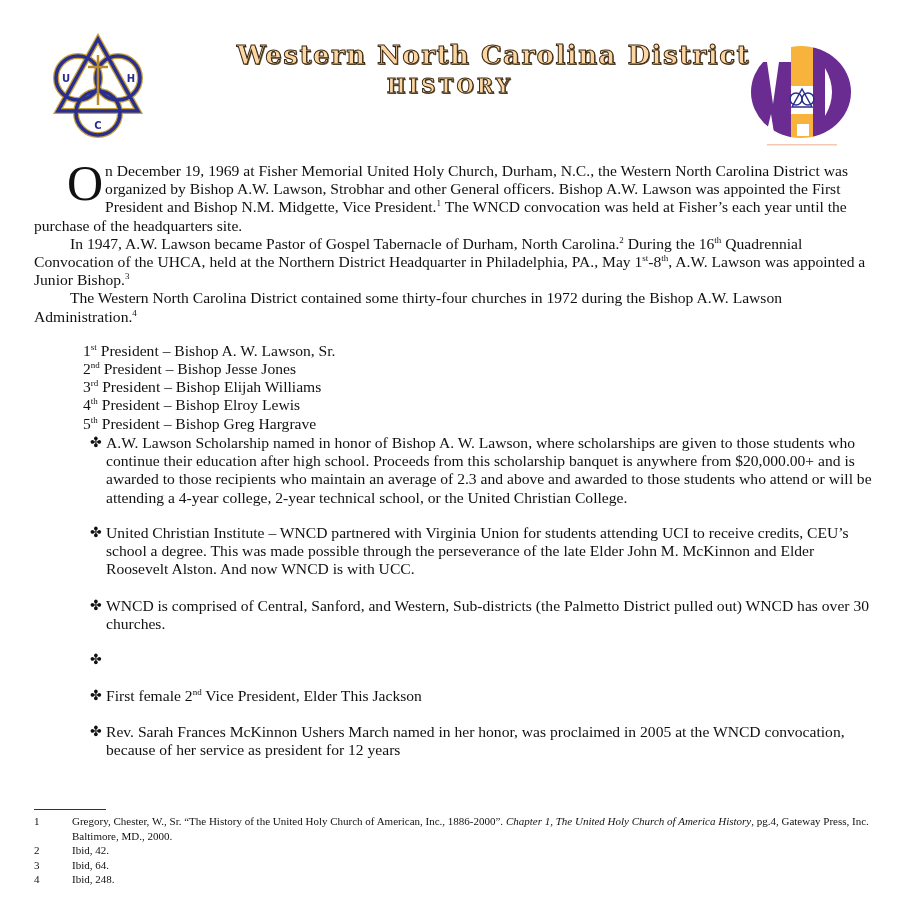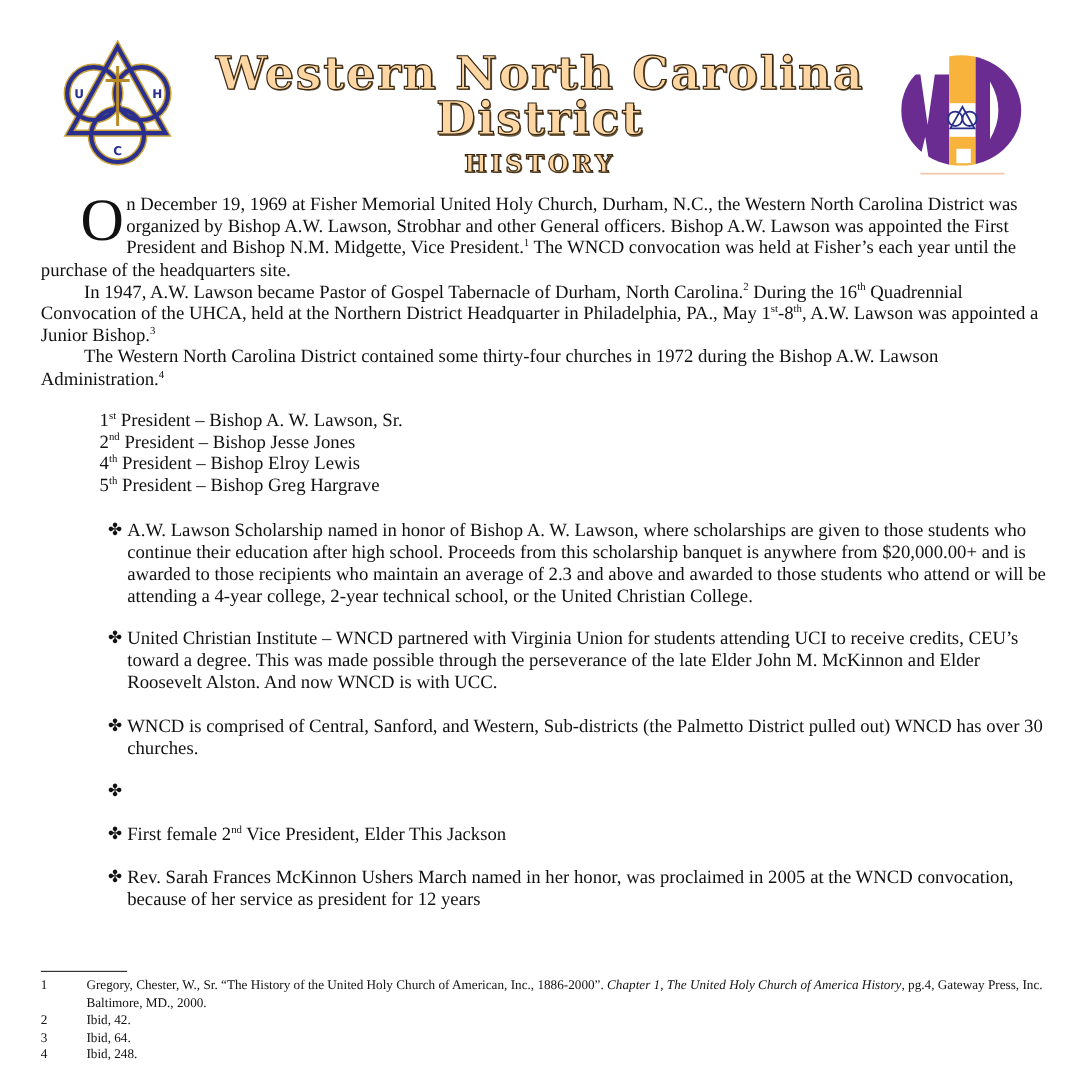--- a/index.html
+++ b/index.html
@@ -11,21 +11,21 @@
     .logo-left { position: absolute; left: 48px; top: 33px; width: 100px; height: 108px; }
     .logo-right { position: absolute; left: 747px; top: 44px; width: 108px; height: 104px; }
     .title-block { position: absolute; left: 150px; top: 42px; width: 600px; text-align: center; }
     .title-line {
       font-family: "DejaVu Serif", "Liberation Serif", serif;
       font-weight: bold; color: #fdd6a3;
       -webkit-text-stroke: 1px #3a2a14;
       text-shadow: 1px 1px 0 #6b5a40;
       letter-spacing: 1.5px; line-height: 1;
     }
-    .title-line.l1 { font-size: 38px; }
+    .title-line.l1 { font-size: 26px; text-align: right; }
     .title-line.l2 { font-size: 20px; margin-top: 8px; letter-spacing: 3px; }
 
     .body-text { position: absolute; left: 34px; top: 162px; width: 840px; font-size: 15.6px; line-height: 18.2px; }
     .para { margin: 0; text-align: left; }
     .indent { text-indent: 36px; }
     .dropcap {
       float: left; font-size: 50px; line-height: 38px; margin: 2px 2px 0 33px;
       font-family: "Liberation Serif", serif;
     }
     sup { font-size: 9px; line-height: 0; vertical-align: 6px; }
@@ -113,28 +113,29 @@
   </p>
   <p class="para indent">
     <span>In 1947, A.W. Lawson became Pastor of Gospel Tabernacle of Durham, North Carolina.</span><sup>2</sup><span> During the 16</span><sup>th</sup><span> Quadrennial Convocation of the UHCA, held at the Northern District Headquarter in Philadelphia, PA., May 1</span><sup>st</sup><span>-8</span><sup>th</sup><span>, A.W. Lawson was appointed a Junior Bishop.</span><sup>3</sup>
   </p>
   <p class="para indent">
     <span>The Western North Carolina District contained some thirty-four churches in 1972 during the Bishop A.W. Lawson Administration.</span><sup>4</sup>
   </p>
   <ul class="presidents">
     <li><span>1</span><sup>st</sup><span> President – Bishop A. W. Lawson, Sr.</span></li>
     <li><span>2</span><sup>nd</sup><span> President – Bishop Jesse Jones</span></li>
+    <li><span>3</span><sup>rd</sup><span> President – Bishop Elijah Williams</span></li>
     <li><span>4</span><sup>th</sup><span> President – Bishop Elroy Lewis</span></li>
     <li><span>5</span><sup>th</sup><span> President – Bishop Greg Hargrave</span></li>
   </ul>
 </div>
 
 <div class="bullets">
   <p class="bullet b1"><span class="mark">✤</span><span>A.W. Lawson Scholarship named in honor of Bishop A. W. Lawson, where scholarships are given to those students who continue their education after high school. Proceeds from this scholarship banquet is anywhere from $20,000.00+ and is awarded to those recipients who maintain an average of 2.3 and above and awarded to those students who attend or will be attending a 4-year college, 2-year technical school, or the United Christian College.</span></p>
-  <p class="bullet b2"><span class="mark">✤</span><span> United Christian Institute – WNCD partnered with Virginia Union for students attending UCI to receive credits, CEU’s toward a degree.  This was made possible through the perseverance of the late Elder John M. McKinnon and Elder Roosevelt Alston. And now WNCD is with UCC.</span></p>
+  <p class="bullet b2"><span class="mark">✤</span><span> United Christian Institute – WNCD partnered with Virginia Union for students attending UCI to receive credits, CEU’s school a degree.  This was made possible through the perseverance of the late Elder John M. McKinnon and Elder Roosevelt Alston. And now WNCD is with UCC.</span></p>
   <p class="bullet b3"><span class="mark">✤</span><span> WNCD is comprised of Central, Sanford, and Western, Sub-districts (the Palmetto District pulled out) WNCD has over 30 churches.</span></p>
   <p class="bullet b4"><span class="mark">✤</span></p>
   <p class="bullet b5"><span class="mark">✤</span><span> First female 2</span><sup>nd</sup><span> Vice President, Elder This Jackson</span></p>
   <p class="bullet b6"><span class="mark">✤</span><span> Rev. Sarah Frances McKinnon Ushers March named in her honor, was proclaimed in 2005 at the WNCD convocation, because of her service as president for 12 years</span></p>
 </div>
 
 <div class="footnote-rule"></div>
 <div class="footnotes">
   <div class="fn">
     <span class="fn-num">1</span>

